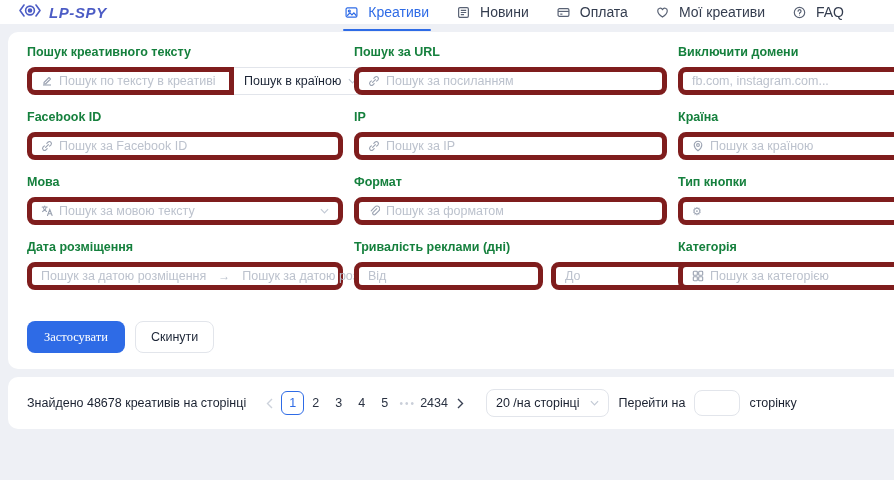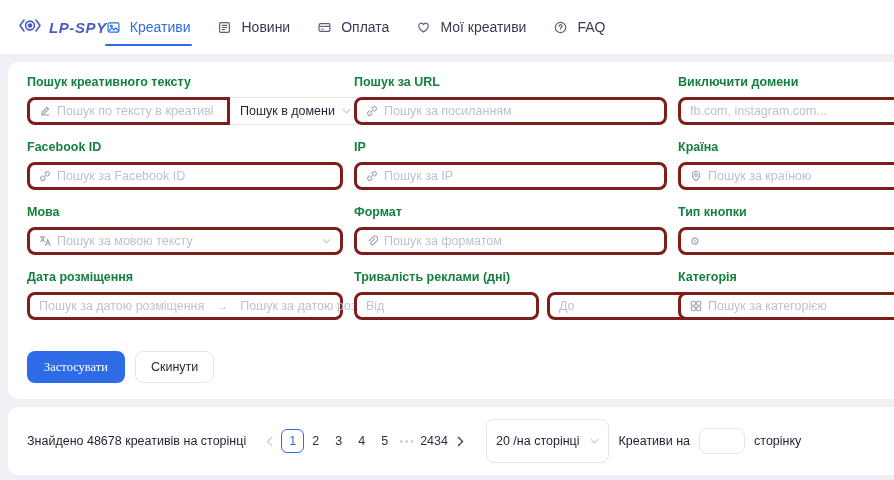--- a/index.html
+++ b/index.html
@@ -4,39 +4,39 @@
 <style>
   * { box-sizing: border-box; }
   html,body { margin:0; padding:0; }
   body {
     width:894px; height:480px; overflow:hidden;
     background:#eef0f5;
     font-family:"Liberation Sans", sans-serif;
     -webkit-font-smoothing:antialiased;
   }
   
-  .header { height:54px; background:#fff; display:flex; align-items:center;
-    padding:0 50px 0 18px; }
+  .header { height:24px; background:#fff; display:flex; align-items:center;
+    justify-content:space-between; padding:0 50px 0 18px; }
   .logo { display:flex; align-items:center; gap:7px; color:#4c5cc5;
     font-weight:bold; font-style:italic; font-size:15px; letter-spacing:.6px; }
   .nav { display:flex; gap:28px; height:38px; }
   .nav-item { display:flex; align-items:center; gap:10px; font-size:14px;
     color:#343d4f; cursor:pointer; position:relative; }
   .nav-item .nico { color:#596274; display:flex; }
   .nav-item.active { color:#2e6be6; }
   .nav-item.active .nico { color:#2e6be6; }
   .nav-item.active::after { content:""; position:absolute; left:-2px; right:-2px;
     bottom:0; height:2px; background:#2e6be6; border-radius:2px; }
   
   .panel { margin:8px; width:1005px; background:#fff; border-radius:10px;
     padding:13px 19px 16px; }
   .grid { display:grid; grid-template-columns:316px 313px 316px;
     column-gap:11px; row-gap:15px; }
   .lbl { font-size:12.5px; font-weight:700; color:#15803d; margin-bottom:8px; }
-  .box { height:28px; border:3px solid #7f1d1d; border-radius:8px; background:#fff;
+  .box { height:28px; border:5px solid #7f1d1d; border-radius:8px; background:#fff;
     display:flex; align-items:center; padding:7px 9px; gap:6px; }
   .box input { border:none; outline:none; flex:1; min-width:0; font-size:12.5px;
     color:#333; background:transparent; font-family:inherit; padding:0; }
   .box input::placeholder { color:#bcc2cd; opacity:1; }
   .ic { color:#9aa2b1; flex:none; display:flex; }
   .chev { color:#c3cad5; flex:none; margin-left:auto; display:flex; }
   .group { display:flex; }
   .group .box { flex:1; border-radius:8px 0 0 8px; }
   .addon { border:1px solid #e2e5eb; border-left:none; border-radius:0 8px 8px 0;
     display:flex; align-items:center; gap:7px; padding:0 10px; font-size:12.5px;
@@ -54,21 +54,21 @@
   .results { margin:7px 8px 0; width:1005px; background:#fff; border-radius:10px;
     padding:12px 19px; display:flex; align-items:center; font-size:12.5px; color:#1a2130; }
   .summary { margin-right:12px; font-weight:500; }
   .pag { display:flex; align-items:center; }
   .pg { min-width:23px; height:24px; display:flex; align-items:center; justify-content:center;
     border-radius:6px; color:#2a3242; cursor:pointer; border:1px solid transparent; }
   .pg.active { border-color:#2e6be6; color:#2e6be6; }
   .pg.dots { color:#c9ced8; font-size:10px; letter-spacing:2px; cursor:default; }
   .pg.prev { color:#ccd2db; }
   .pg.next { color:#3a4254; }
-  .pagesize { border:1px solid #e2e5eb; border-radius:8px; height:44px; display:flex;
+  .pagesize { border:1px solid #e2e5eb; border-radius:8px; height:28px; display:flex;
     align-items:center; gap:10px; padding:0 9px; margin-left:14px; cursor:pointer; white-space:nowrap; }
   .goto { display:flex; align-items:center; gap:9px; margin-left:10px; white-space:nowrap; }
   .goto input { width:46px; height:26px; border:1px solid #e2e5eb; border-radius:8px;
     outline:none; font-size:12.5px; padding:0 6px; font-family:inherit; }
 </style>
 </head>
 <body>
 
 <div class="header">
   <div class="logo">
@@ -142,21 +142,21 @@
         <div class="box">
           <span class="ic">
             <svg width="12" height="12" viewBox="0 0 12 12" fill="none" stroke="currentColor" stroke-width="1.1" stroke-linejoin="round">
               <path d="M2 10h8"></path>
                 <path d="M3 7.5L8 2.5l1.5 1.5-5 5H3z"></path>
             </svg>
           </span>
           <input placeholder="Пошук по тексту в креативі" style="">
         </div>
         <div class="addon">
-          <span>Пошук в домени</span>
+          <span>Пошук в країною</span>
           <span class="chev">
             <svg width="9" height="6" viewBox="0 0 10 6" fill="none" stroke="currentColor" stroke-width="1.3">
                 <path d="M1 1l4 4 4-4"></path>
               </svg>
           </span>
         </div>
       </div>
     </div>
 
     <div>
@@ -343,17 +343,17 @@
   </div>
   <div class="pagesize">
     <span>20 /на сторінці</span>
     <span class="chev">
       <svg width="9" height="6" viewBox="0 0 10 6" fill="none" stroke="currentColor" stroke-width="1.3">
           <path d="M1 1l4 4 4-4"></path>
         </svg>
     </span>
   </div>
   <div class="goto">
-    <span>Креативи на</span>
+    <span>Перейти на</span>
     <input value="" style="">
     <span>сторінку</span>
   </div>
 </div>
 
 </body></html>

